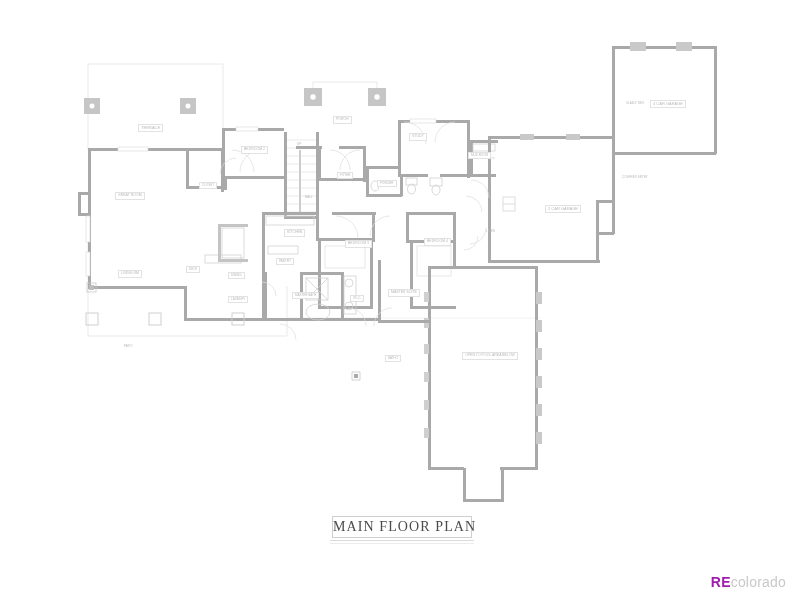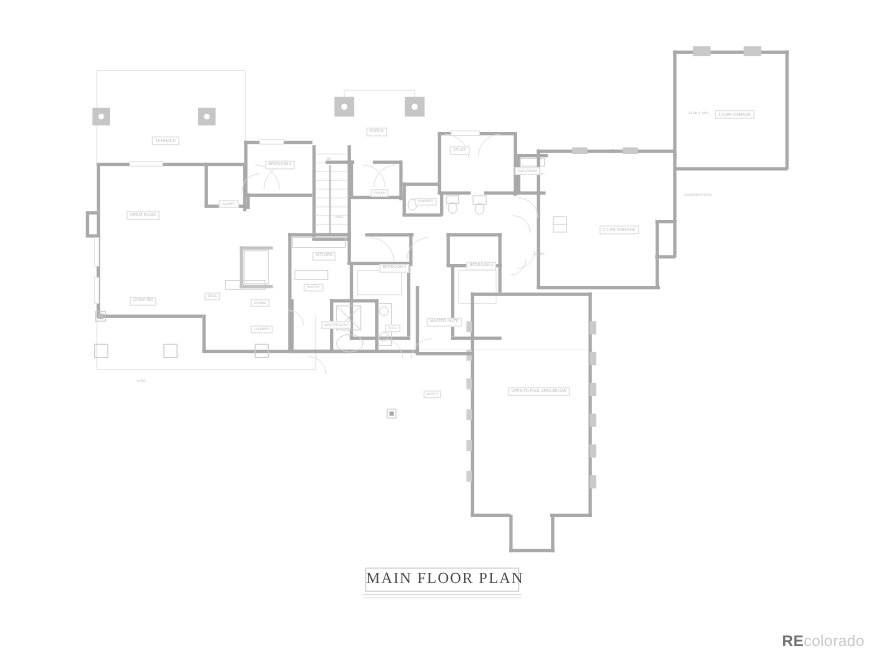--- a/index.html
+++ b/index.html
@@ -22,21 +22,21 @@
   }
   .title-rule{position:absolute;left:330px;top:540px;width:144px;height:1px;background:#dadada;}
   .title-rule2{position:absolute;left:330px;top:543px;width:144px;height:1px;background:#ececec;}
 
   
   .watermark{
     position:absolute;right:14px;bottom:10px;
     font-family:"Liberation Sans",sans-serif;
     font-size:14px;color:#c9c9c9;letter-spacing:.2px;white-space:nowrap;
   }
-  .watermark b{font-weight:700;color:#737373;text-align:center;}
+  .watermark b{font-weight:700;color:#a21caf;text-align:center;}
 
   
   .lbl{
     position:absolute;font-family:"Liberation Sans",sans-serif;
     color:#b9b9b9;white-space:nowrap;line-height:1.05;
     transform-origin:left top;
   }
   .lbl.boxed{border:1px solid #e2e2e2;background:#fff;padding:1px 2px;}
   .l3{font-size:3px;}
   .l35{font-size:3.5px;}

